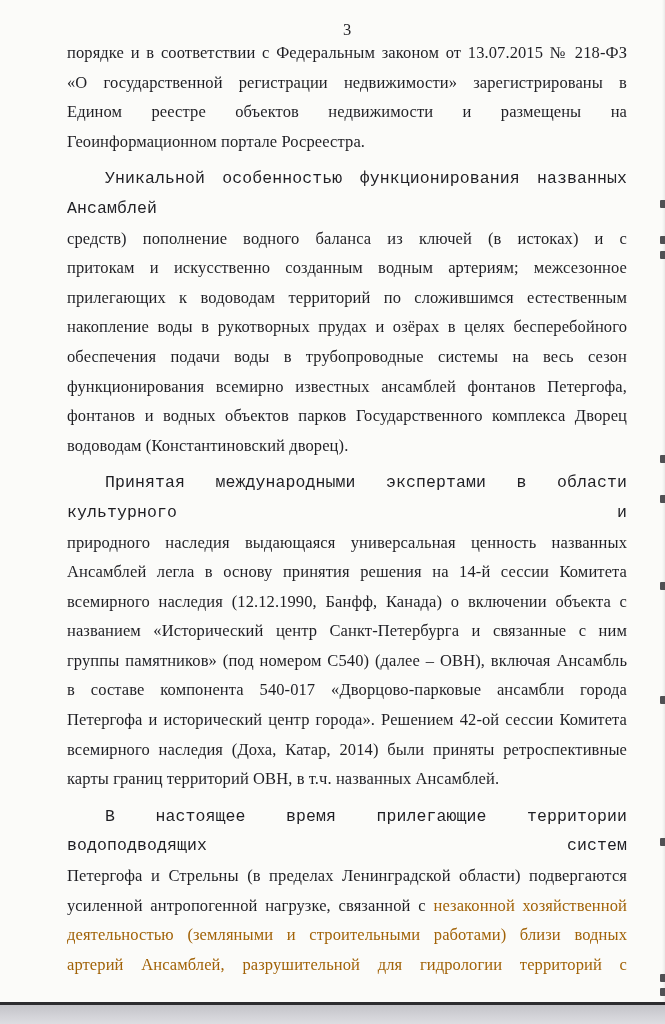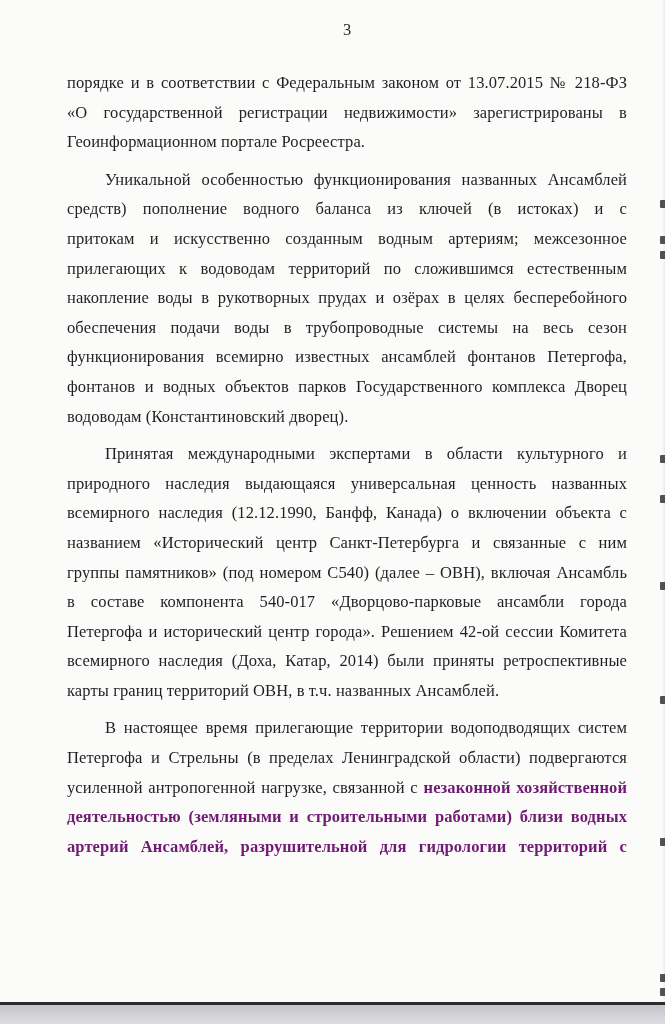--- a/index.html
+++ b/index.html
@@ -15,38 +15,38 @@
     position: absolute;
     top: 20px;
     left: 66px;
     width: 562px;
     text-align: center;
     font-size: 16.5px;
     color: #26262a;
   }
   .doc {
     position: absolute;
-    top: 68px;
+    top: 38px;
     left: 67px;
     width: 560px;
     font-size: 16.5px;
     color: #1f1f24;
     letter-spacing: 0.1px;
   }
   .para + .para { margin-top: 8px; }
   .line {
     line-height: 29.6px;
     text-align: left;
   }
   .line.just {
     text-align: justify;
     text-align-last: justify;
   }
-  .line.indent { text-indent: 38px; }
-  .b { font-weight: bold; color: #701a75; }
+  .line.indent { text-indent: 38px; font-family: Liberation Mono, monospace; }
+  .b { font-weight: normal; color: #a16207; }
   
   .bottom-edge {
     position: absolute;
     left: 0; right: 0; bottom: 0;
     height: 19px;
     border-top: 3px solid #2c2c2f;
     background: linear-gradient(to bottom, #c3c3c8 0%, #d2d2d7 55%, #dddde1 100%);
   }
   .edge-mark {
     position: absolute;
@@ -66,36 +66,38 @@
 </style>
 </head>
 <body>
 
 <div class="page-number">3</div>
 
 <div class="doc">
     <div class="para">
       <div class="line just"><span>порядке и в соответствии с Федеральным законом от 13.07.2015 № 218-ФЗ</span></div>
       <div class="line just"><span>«О государственной регистрации недвижимости» зарегистрированы в</span></div>
+      <div class="line just"><span>Едином реестре объектов недвижимости и размещены на</span></div>
       <div class="line"><span>Геоинформационном портале Росреестра.</span></div>
     </div>
     <div class="para">
       <div class="line just indent"><span>Уникальной особенностью функционирования названных Ансамблей</span></div>
       <div class="line just"><span>средств) пополнение водного баланса из ключей (в истоках) и с</span></div>
       <div class="line just"><span>притокам и искусственно созданным водным артериям; межсезонное</span></div>
       <div class="line just"><span>прилегающих к водоводам территорий по сложившимся естественным</span></div>
       <div class="line just"><span>накопление воды в рукотворных прудах и озёрах в целях бесперебойного</span></div>
       <div class="line just"><span>обеспечения подачи воды в трубопроводные системы на весь сезон</span></div>
       <div class="line just"><span>функционирования всемирно известных ансамблей фонтанов Петергофа,</span></div>
       <div class="line just"><span>фонтанов и водных объектов парков Государственного комплекса Дворец</span></div>
       <div class="line"><span>водоводам (Константиновский дворец).</span></div>
     </div>
     <div class="para">
       <div class="line just indent"><span>Принятая международными экспертами в области культурного и</span></div>
       <div class="line just"><span>природного наследия выдающаяся универсальная ценность названных</span></div>
+      <div class="line just"><span>Ансамблей легла в основу принятия решения на 14-й сессии Комитета</span></div>
       <div class="line just"><span>всемирного наследия (12.12.1990, Банфф, Канада) о включении объекта с</span></div>
       <div class="line just"><span>названием «Исторический центр Санкт-Петербурга и связанные с ним</span></div>
       <div class="line just"><span>группы памятников» (под номером С540) (далее – ОВН), включая Ансамбль</span></div>
       <div class="line just"><span>в составе компонента 540-017 «Дворцово-парковые ансамбли города</span></div>
       <div class="line just"><span>Петергофа и исторический центр города». Решением 42-ой сессии Комитета</span></div>
       <div class="line just"><span>всемирного наследия (Доха, Катар, 2014) были приняты ретроспективные</span></div>
       <div class="line"><span>карты границ территорий ОВН, в т.ч. названных Ансамблей.</span></div>
     </div>
     <div class="para">
       <div class="line just indent"><span>В настоящее время прилегающие территории водоподводящих систем</span></div>

